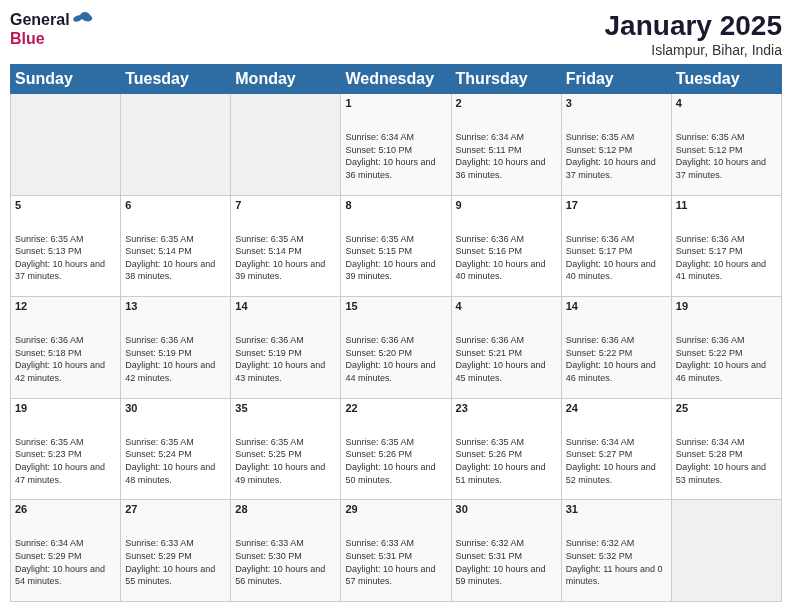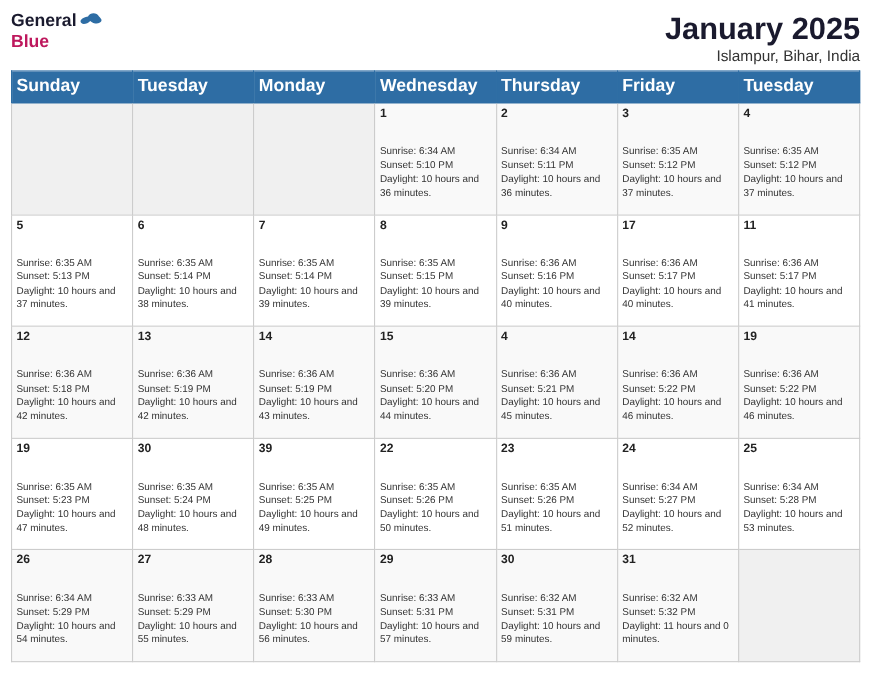--- a/index.html
+++ b/index.html
@@ -205,21 +205,21 @@
         <tr>
           <td>
             <span class="day-num">19</span>
             <div class="day-info">Sunrise: 6:35 AM<br>Sunset: 5:23 PM<br>Daylight: 10 hours and 47 minutes.</div>
           </td>
           <td>
             <span class="day-num">30</span>
             <div class="day-info">Sunrise: 6:35 AM<br>Sunset: 5:24 PM<br>Daylight: 10 hours and 48 minutes.</div>
           </td>
           <td>
-            <span class="day-num">39</span>
+            <span class="day-num">35</span>
             <div class="day-info">Sunrise: 6:35 AM<br>Sunset: 5:25 PM<br>Daylight: 10 hours and 49 minutes.</div>
           </td>
           <td>
             <span class="day-num">22</span>
             <div class="day-info">Sunrise: 6:35 AM<br>Sunset: 5:26 PM<br>Daylight: 10 hours and 50 minutes.</div>
           </td>
           <td>
             <span class="day-num">23</span>
             <div class="day-info">Sunrise: 6:35 AM<br>Sunset: 5:26 PM<br>Daylight: 10 hours and 51 minutes.</div>
           </td>

